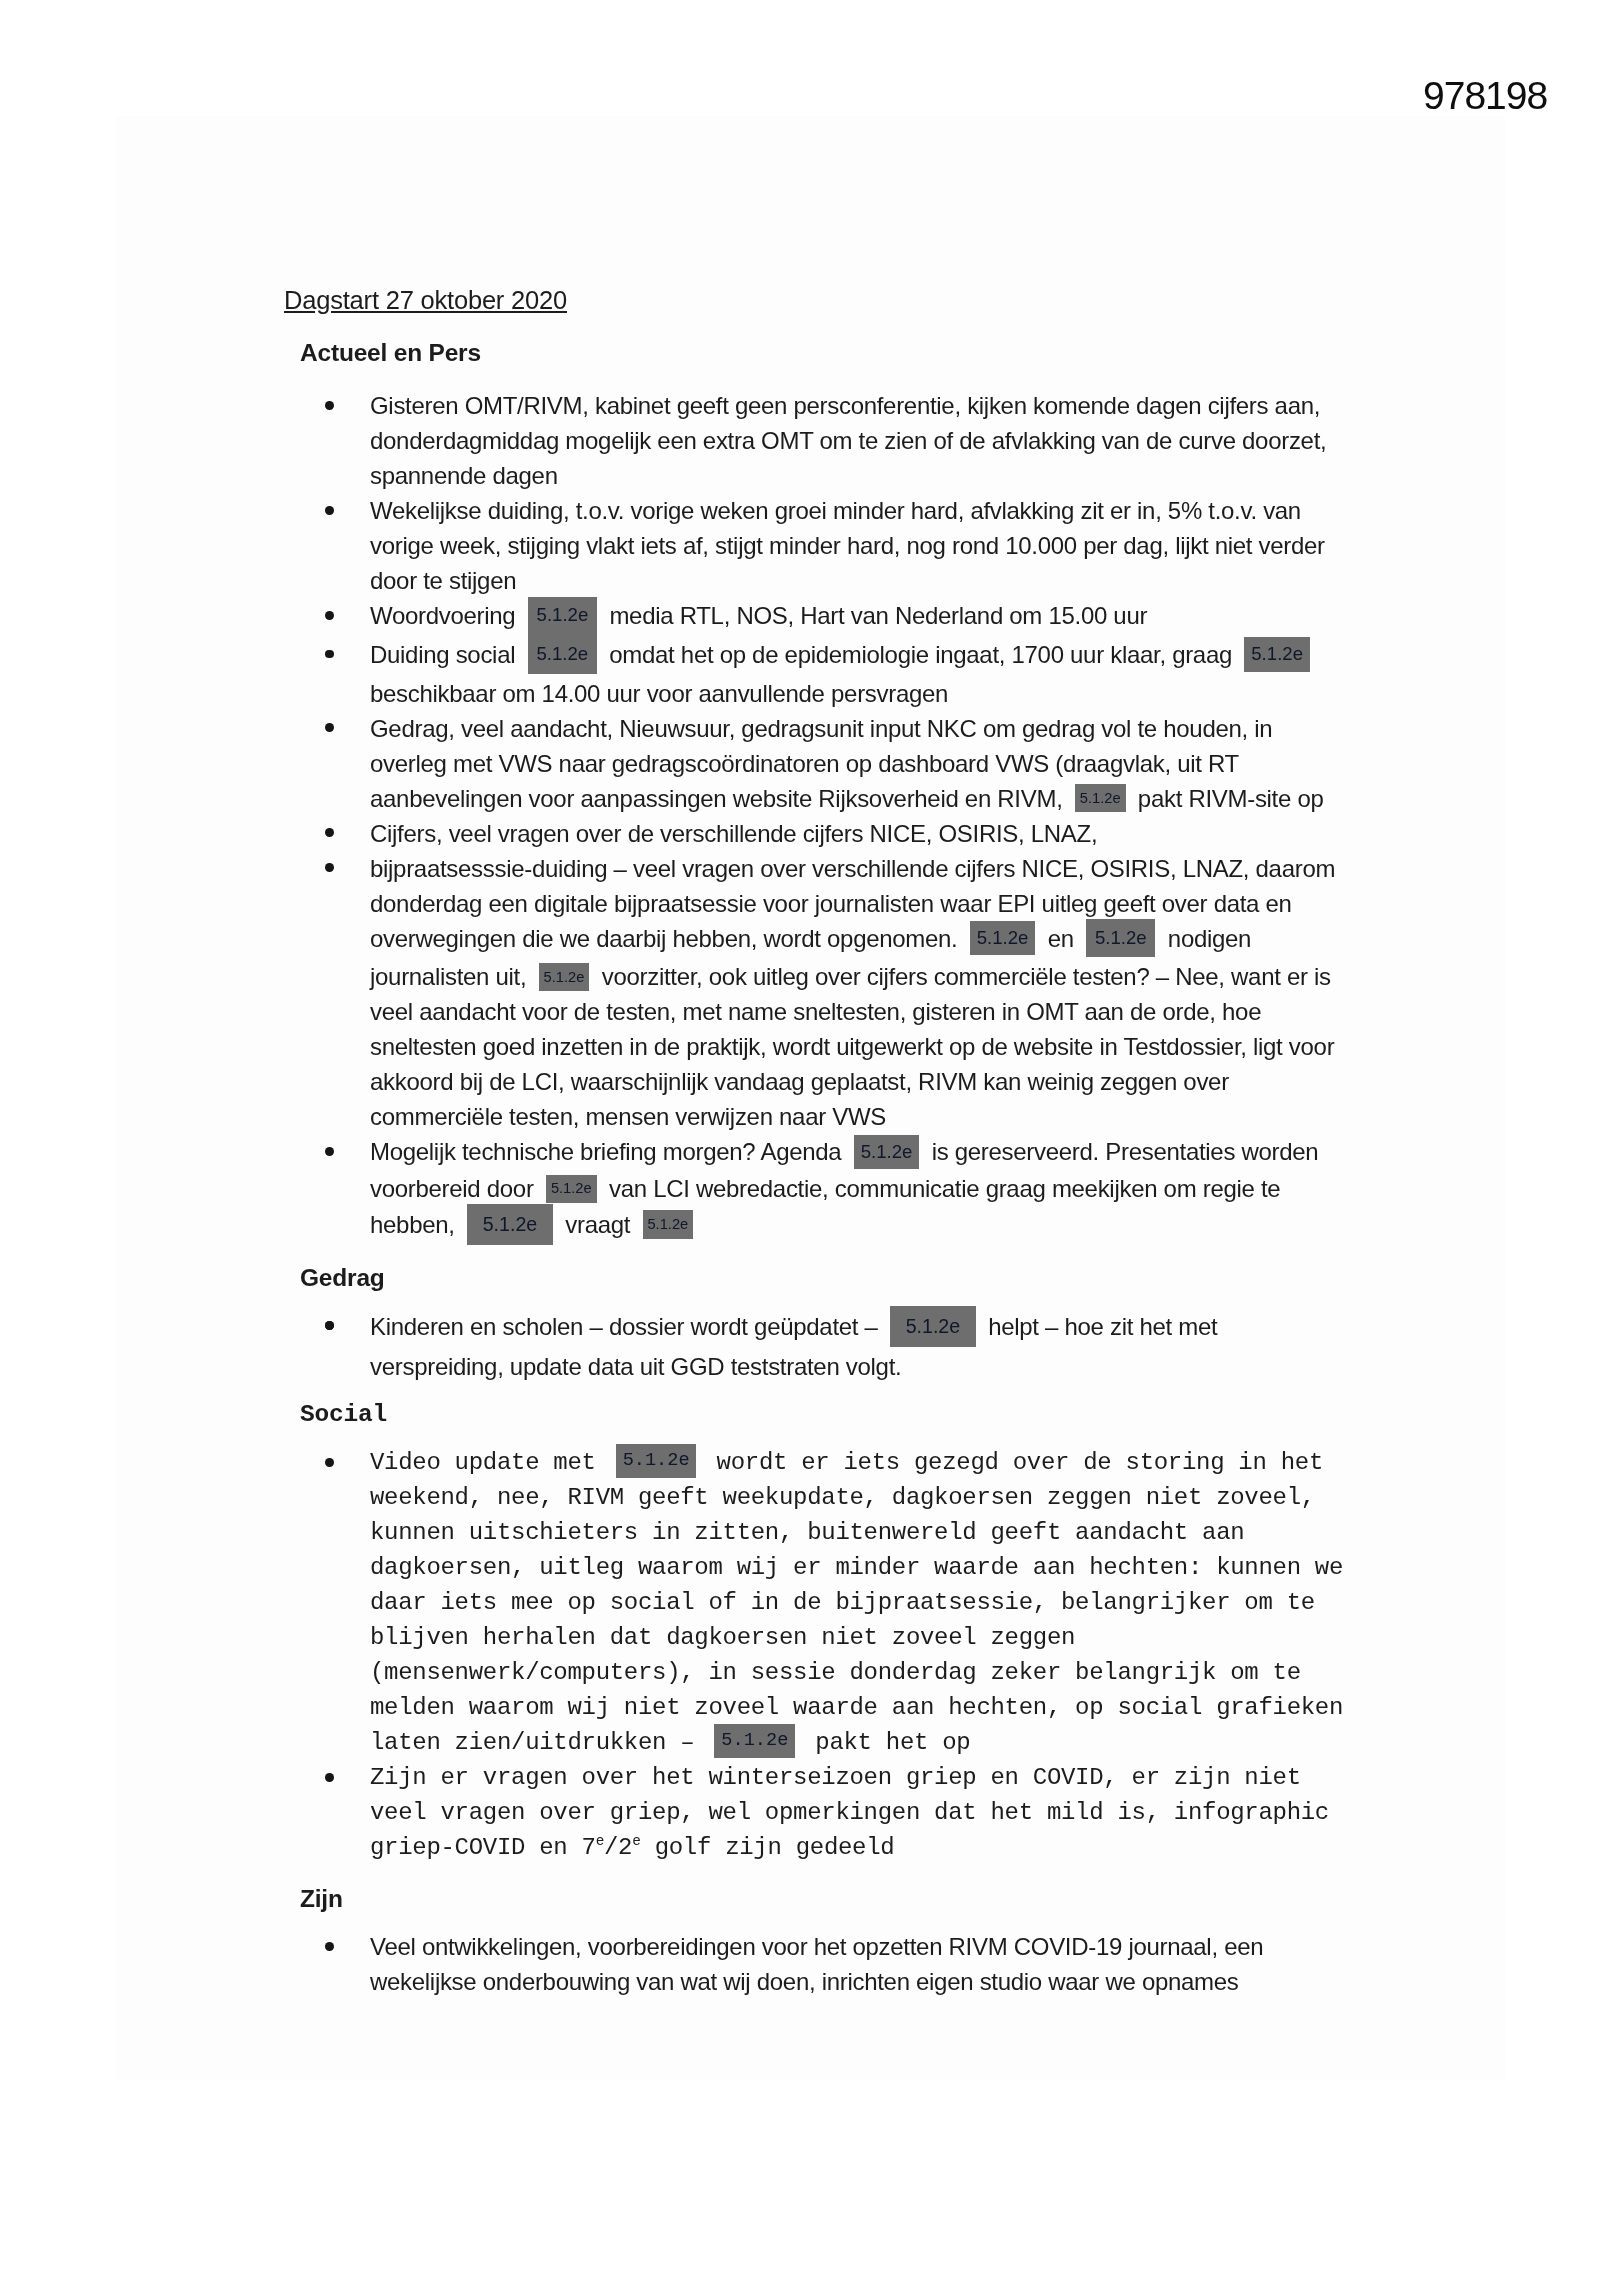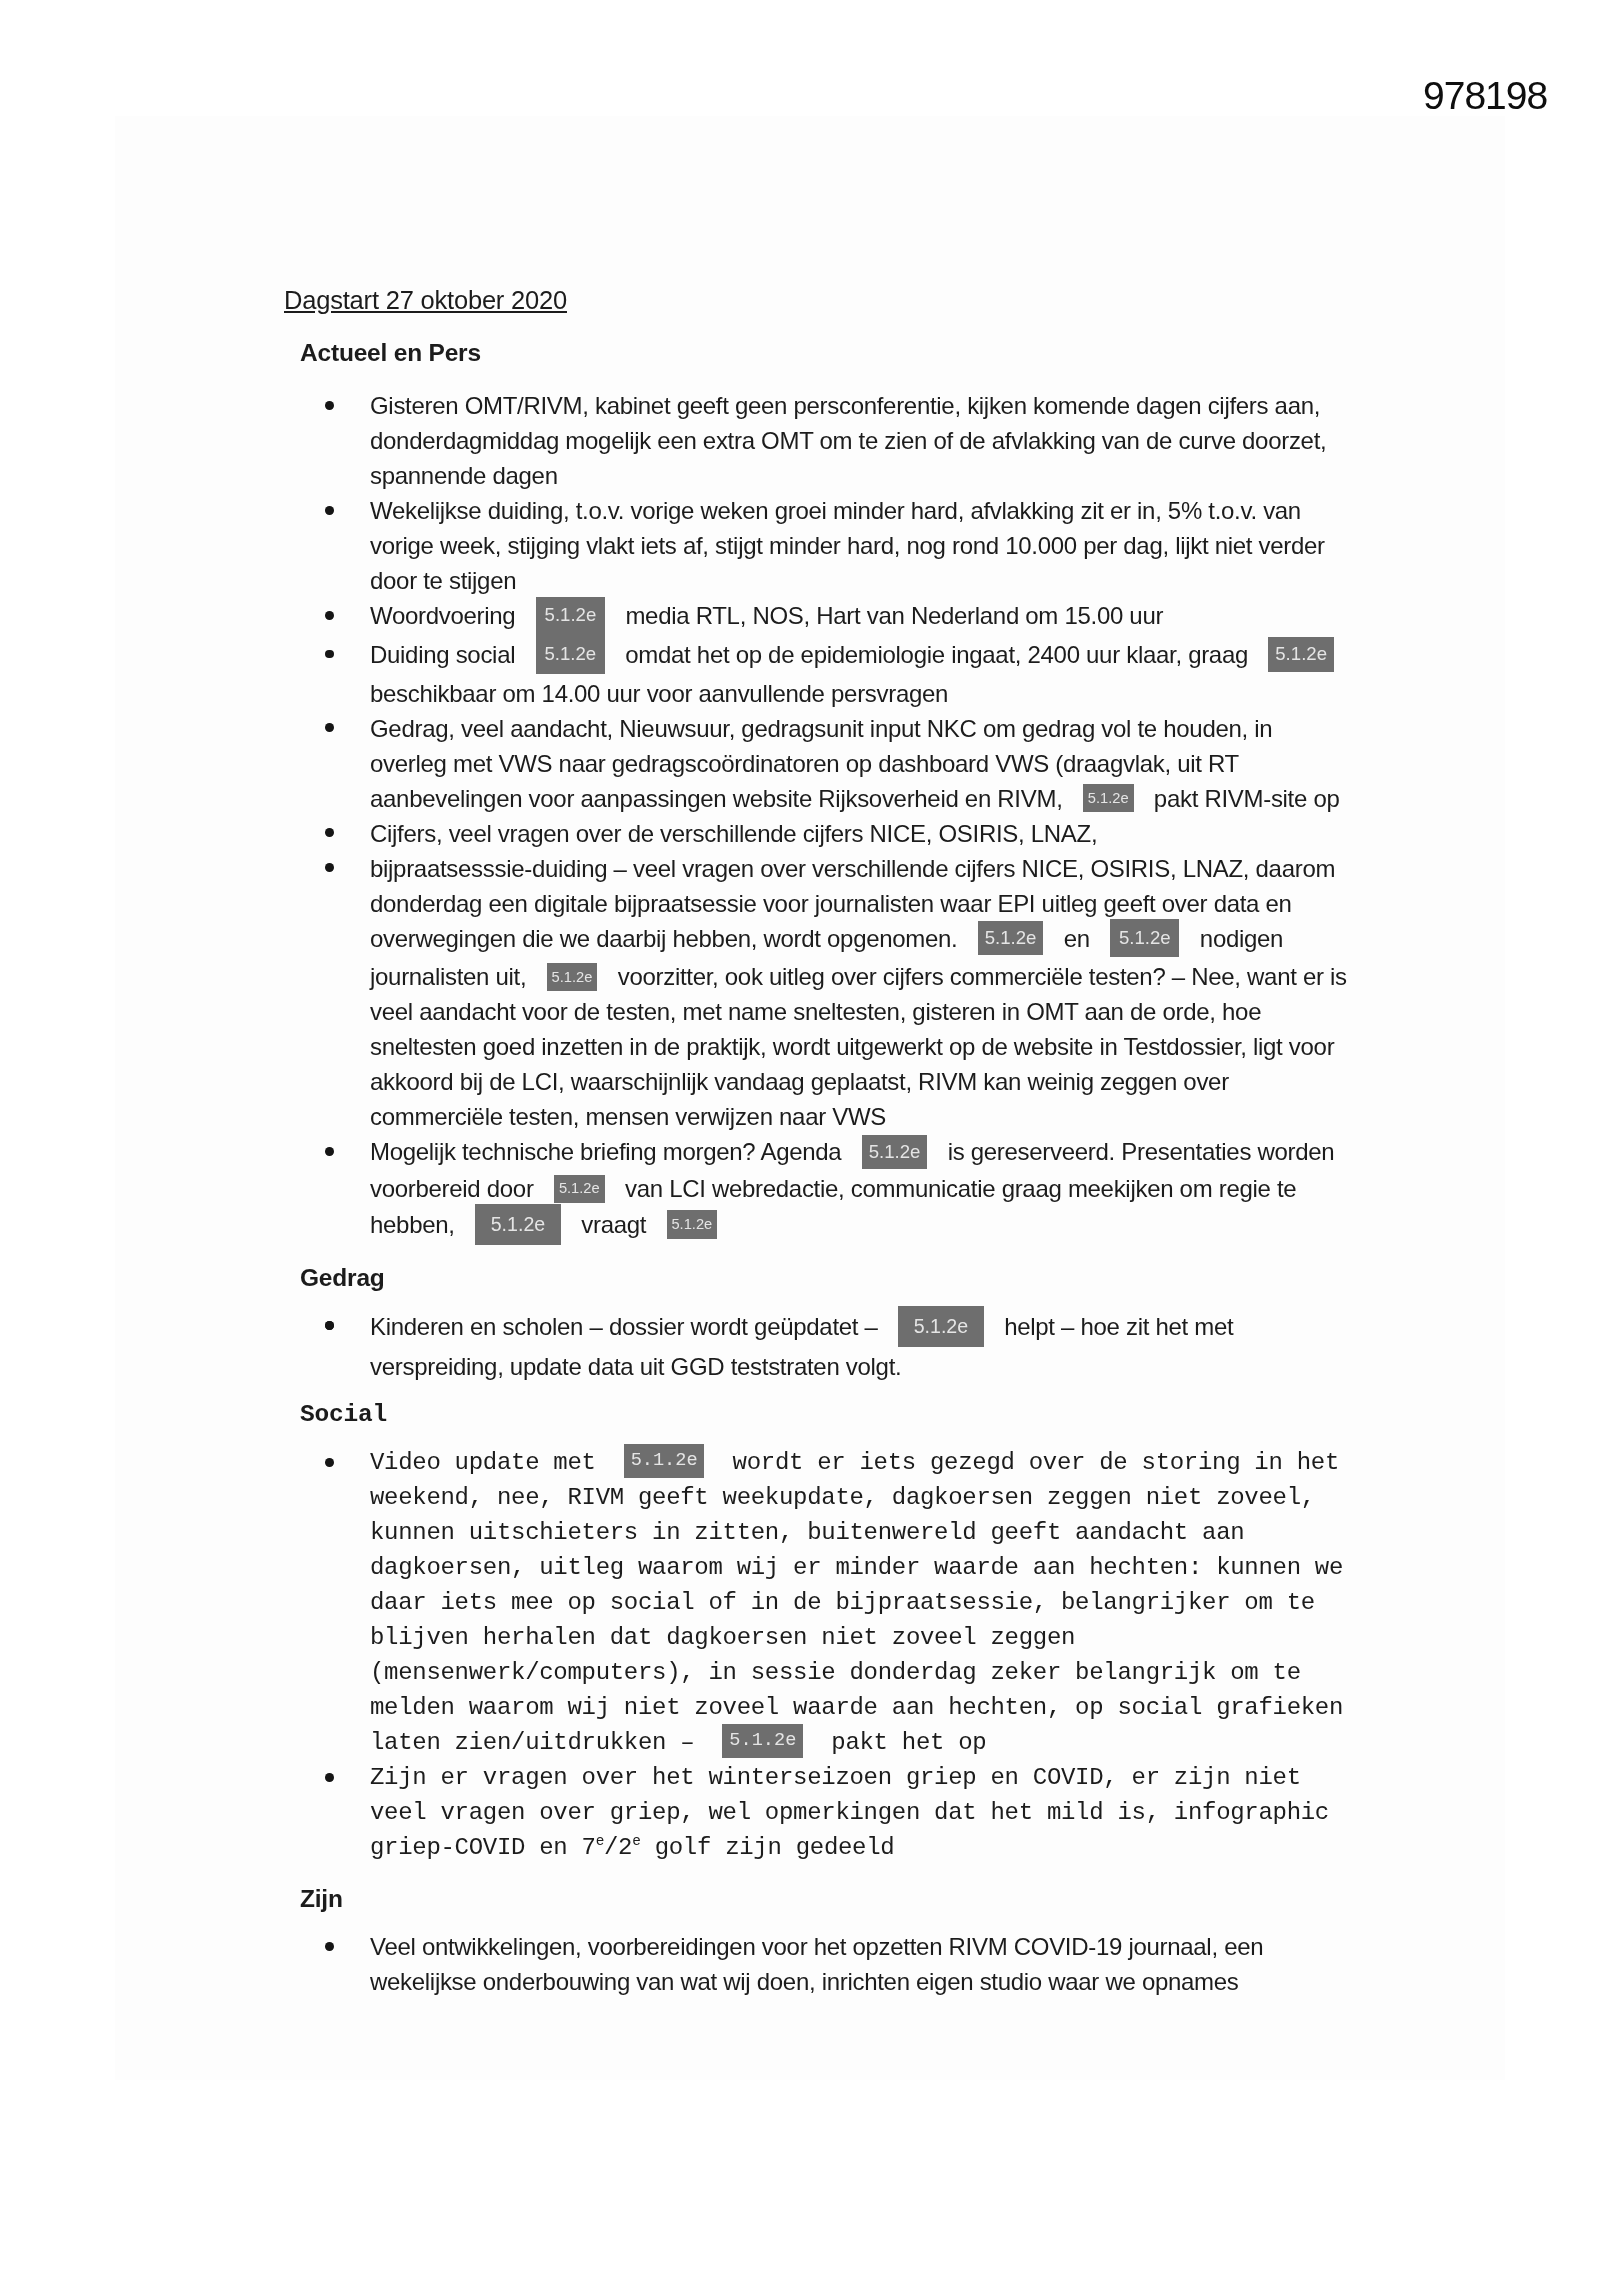--- a/index.html
+++ b/index.html
@@ -70,26 +70,26 @@
   .dot {
     position:absolute;
     left:-45px; top:12.7px;
     width:8.8px; height:8.8px;
     border-radius:50%;
     background:#151515;
   }
   .redact {
     display:inline-block;
     background:#6e6e6e;
-    color:#e5e5e5;
+    color:#0f172a;
     line-height:1;
     vertical-align:middle;
     position:relative;
     top:-2px;
-    margin:0 14px;
+    margin:0 6px;
     letter-spacing:0;
     text-align:center;
   }
   .redact.md   { font-size:18.6px; padding:7.8px 6.9px; }
   .redact.sm   { font-size:14.7px; padding:6.9px 4.9px; }
   .redact.lg   { font-size:19.6px; padding:10.8px 15.7px; }
   .redact.tall { font-size:18.6px; padding:9.8px 8.8px; }
   sup { font-size:60%; line-height:0; }
 </style>
 </head>
@@ -101,21 +101,21 @@
 
 <div class="content">
   <h1 class="doc-title">Dagstart 27 oktober 2020</h1>
   <div id="sections-host">
       <section class="doc-section">
         <h2 class="sec-heading">Actueel en Pers</h2>
         <ul class="bullets">
           <li><span class="dot"></span><span>Gisteren OMT/RIVM, kabinet geeft geen persconferentie, kijken komende dagen cijfers aan, donderdagmiddag mogelijk een extra OMT om te zien of de afvlakking van de curve doorzet, spannende dagen</span></li>
           <li><span class="dot"></span><span>Wekelijkse duiding, t.o.v. vorige weken groei minder hard, afvlakking zit er in, 5% t.o.v. van vorige week, stijging vlakt iets af, stijgt minder hard, nog rond 10.000 per dag, lijkt niet verder door te stijgen</span></li>
           <li><span class="dot"></span><span>Woordvoering </span><span class="redact tall">5.1.2e</span><span> media RTL, NOS, Hart van Nederland om 15.00 uur</span></li>
-          <li><span class="dot"></span><span>Duiding social </span><span class="redact tall">5.1.2e</span><span> omdat het op de epidemiologie ingaat, 2400 uur klaar, graag </span><span class="redact md">5.1.2e</span><span> beschikbaar om 14.00 uur voor aanvullende persvragen</span></li>
+          <li><span class="dot"></span><span>Duiding social </span><span class="redact tall">5.1.2e</span><span> omdat het op de epidemiologie ingaat, 1700 uur klaar, graag </span><span class="redact md">5.1.2e</span><span> beschikbaar om 14.00 uur voor aanvullende persvragen</span></li>
           <li><span class="dot"></span><span>Gedrag, veel aandacht, Nieuwsuur, gedragsunit input NKC om gedrag vol te houden, in overleg met VWS naar gedragscoördinatoren op dashboard VWS (draagvlak, uit RT aanbevelingen voor aanpassingen website Rijksoverheid en RIVM, </span><span class="redact sm">5.1.2e</span><span> pakt RIVM-site op</span></li>
           <li><span class="dot"></span><span>Cijfers, veel vragen over de verschillende cijfers NICE, OSIRIS, LNAZ,</span></li>
           <li><span class="dot"></span><span>bijpraatsesssie-duiding – veel vragen over verschillende cijfers NICE, OSIRIS, LNAZ, daarom donderdag een digitale bijpraatsessie voor journalisten waar EPI uitleg geeft over data en overwegingen die we daarbij hebben, wordt opgenomen. </span><span class="redact md">5.1.2e</span><span> en </span><span class="redact tall">5.1.2e</span><span> nodigen journalisten uit, </span><span class="redact sm">5.1.2e</span><span> voorzitter, ook uitleg over cijfers commerciële testen? – Nee, want er is veel aandacht voor de testen, met name sneltesten, gisteren in OMT aan de orde, hoe sneltesten goed inzetten in de praktijk, wordt uitgewerkt op de website in Testdossier, ligt voor akkoord bij de LCI, waarschijnlijk vandaag geplaatst, RIVM kan weinig zeggen over commerciële testen, mensen verwijzen naar VWS</span></li>
           <li><span class="dot"></span><span>Mogelijk technische briefing morgen? Agenda </span><span class="redact md">5.1.2e</span><span> is gereserveerd. Presentaties worden voorbereid door </span><span class="redact sm">5.1.2e</span><span> van LCI webredactie, communicatie graag meekijken om regie te hebben, </span><span class="redact lg">5.1.2e</span><span> vraagt </span><span class="redact sm">5.1.2e</span></li>
         </ul>
       </section>
       <section class="doc-section">
         <h2 class="sec-heading">Gedrag</h2>
         <ul class="bullets">
           <li><span class="dot"></span></li>

